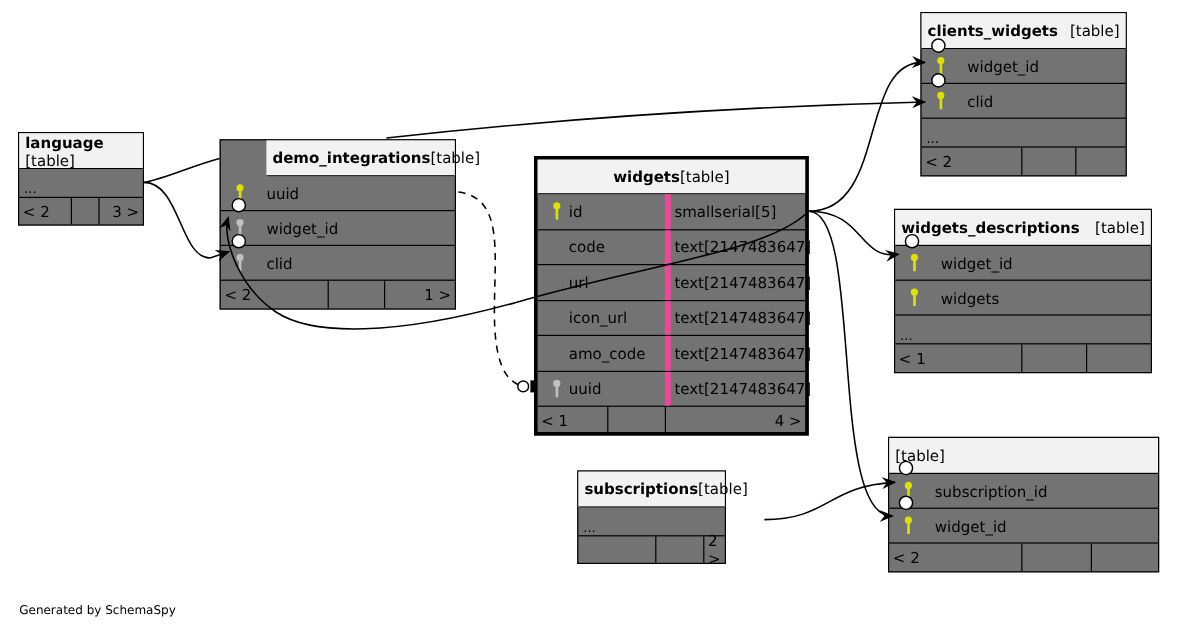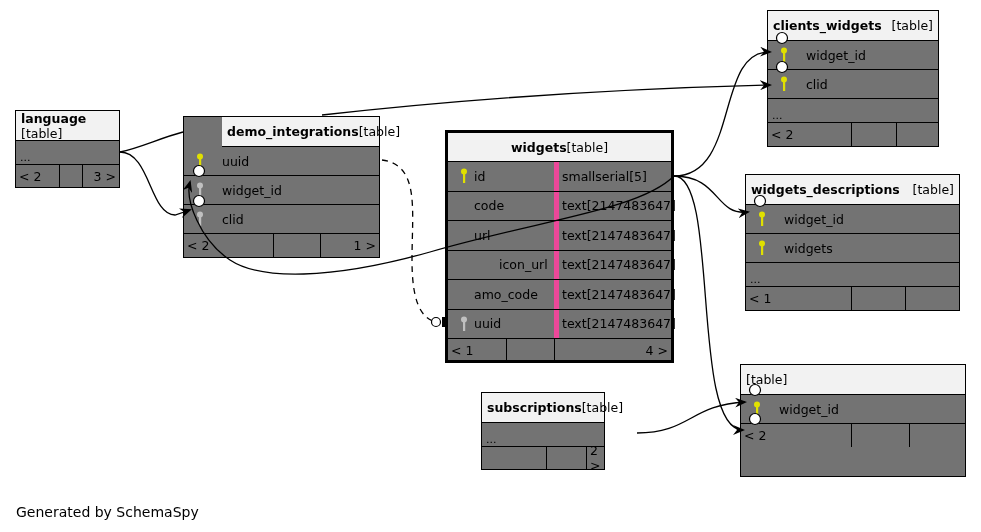--- a/index.html
+++ b/index.html
@@ -14,21 +14,21 @@
   .tbl .hdr .kind { font-weight:normal; }
   .row { border-bottom:1px solid #000; box-sizing:border-box; display:flex; align-items:center; position:relative; }
   .row .icon { width:14px; height:16px; display:inline-block; position:absolute; }
   .row .col { position:absolute; }
   .row .type { position:absolute; border-left:5px solid #ec4899; height:100%; box-sizing:border-box; display:flex; align-items:center; padding-left:3px; }
   .ellipsis { border-bottom:1px solid #000; box-sizing:border-box; padding-left:4px; display:flex; align-items:flex-end; font-size:11px; }
   .foot { display:flex; box-sizing:border-box; }
   .foot div { box-sizing:border-box; height:100%; display:flex; align-items:center; padding:0 3px; }
   .foot div + div { border-left:1px solid #000; }
   .foot .r { justify-content:flex-end; }
-  .gen { position:absolute; left:16px; top:504px; font-size:14px; }
+  .gen { position:absolute; left:16px; top:504px; font-size:10px; }
 </style>
 </head>
 <body>
 
 <div class="tbl" style="left:15px;top:110px;width:105px;height:78px;">
   <div class="hdr" style="height:30px;">
     <span><span class="name">language</span> <span class="kind">[table]</span></span>
   </div>
   <div class="ellipsis" style="height:24px;">...</div>
   <div class="foot" style="height:22px;">
@@ -86,21 +86,21 @@
   </div>
   <div class="row" style="height:29.5px;">
     <span class="col" style="left:26px;">code</span>
     <span class="type" style="left:106px;">text[2147483647]</span>
   </div>
   <div class="row" style="height:29.5px;">
     <span class="col" style="left:26px;">url</span>
     <span class="type" style="left:106px;">text[2147483647]</span>
   </div>
   <div class="row" style="height:29.5px;">
-    <span class="col" style="left:26px;margin-left:25px;">icon_url</span>
+    <span class="col" style="left:26px;">icon_url</span>
     <span class="type" style="left:106px;">text[2147483647]</span>
   </div>
   <div class="row" style="height:29.5px;padding-left:16px;">
     <span class="col" style="left:26px;">amo_code</span>
     <span class="type" style="left:106px;">text[2147483647]</span>
   </div>
   <div class="row" style="height:29.5px;">
     <svg class="icon" style="left:9px;" viewBox="0 0 14 16">
         <circle cx="7" cy="3.5" r="3" fill="#c0c0c0"></circle>
         <rect x="6" y="5" width="2.2" height="10" fill="#c0c0c0"></rect>
@@ -178,20 +178,27 @@
   <div class="foot" style="height:22px;">
     <div style="width:64px;"></div>
     <div style="width:40px;"></div>
     <div class="r" style="flex:1;">2 &gt;</div>
   </div>
 </div>
 
 <div class="tbl" style="left:740px;top:364px;width:226px;height:113px;">
   <div class="hdr" style="height:30px;">
     <span class="kind">[table]</span>
+  </div>
+  <div class="row" style="height:29px;">
+    <svg class="icon" style="left:9px;" viewBox="0 0 14 16">
+        <circle cx="7" cy="3.5" r="3" fill="#e0e000"></circle>
+        <rect x="6" y="5" width="2.2" height="10" fill="#e0e000"></rect>
+      </svg>
+    <span class="col" style="left:38px;">subscription_id</span>
   </div>
   <div class="row" style="height:29px;">
     <svg class="icon" style="left:9px;" viewBox="0 0 14 16">
         <circle cx="7" cy="3.5" r="3" fill="#e0e000"></circle>
         <rect x="6" y="5" width="2.2" height="10" fill="#e0e000"></rect>
       </svg>
     <span class="col" style="left:38px;">widget_id</span>
   </div>
   <div class="foot" style="height:23px;">
     <div style="width:110px;">&lt; 2</div>

